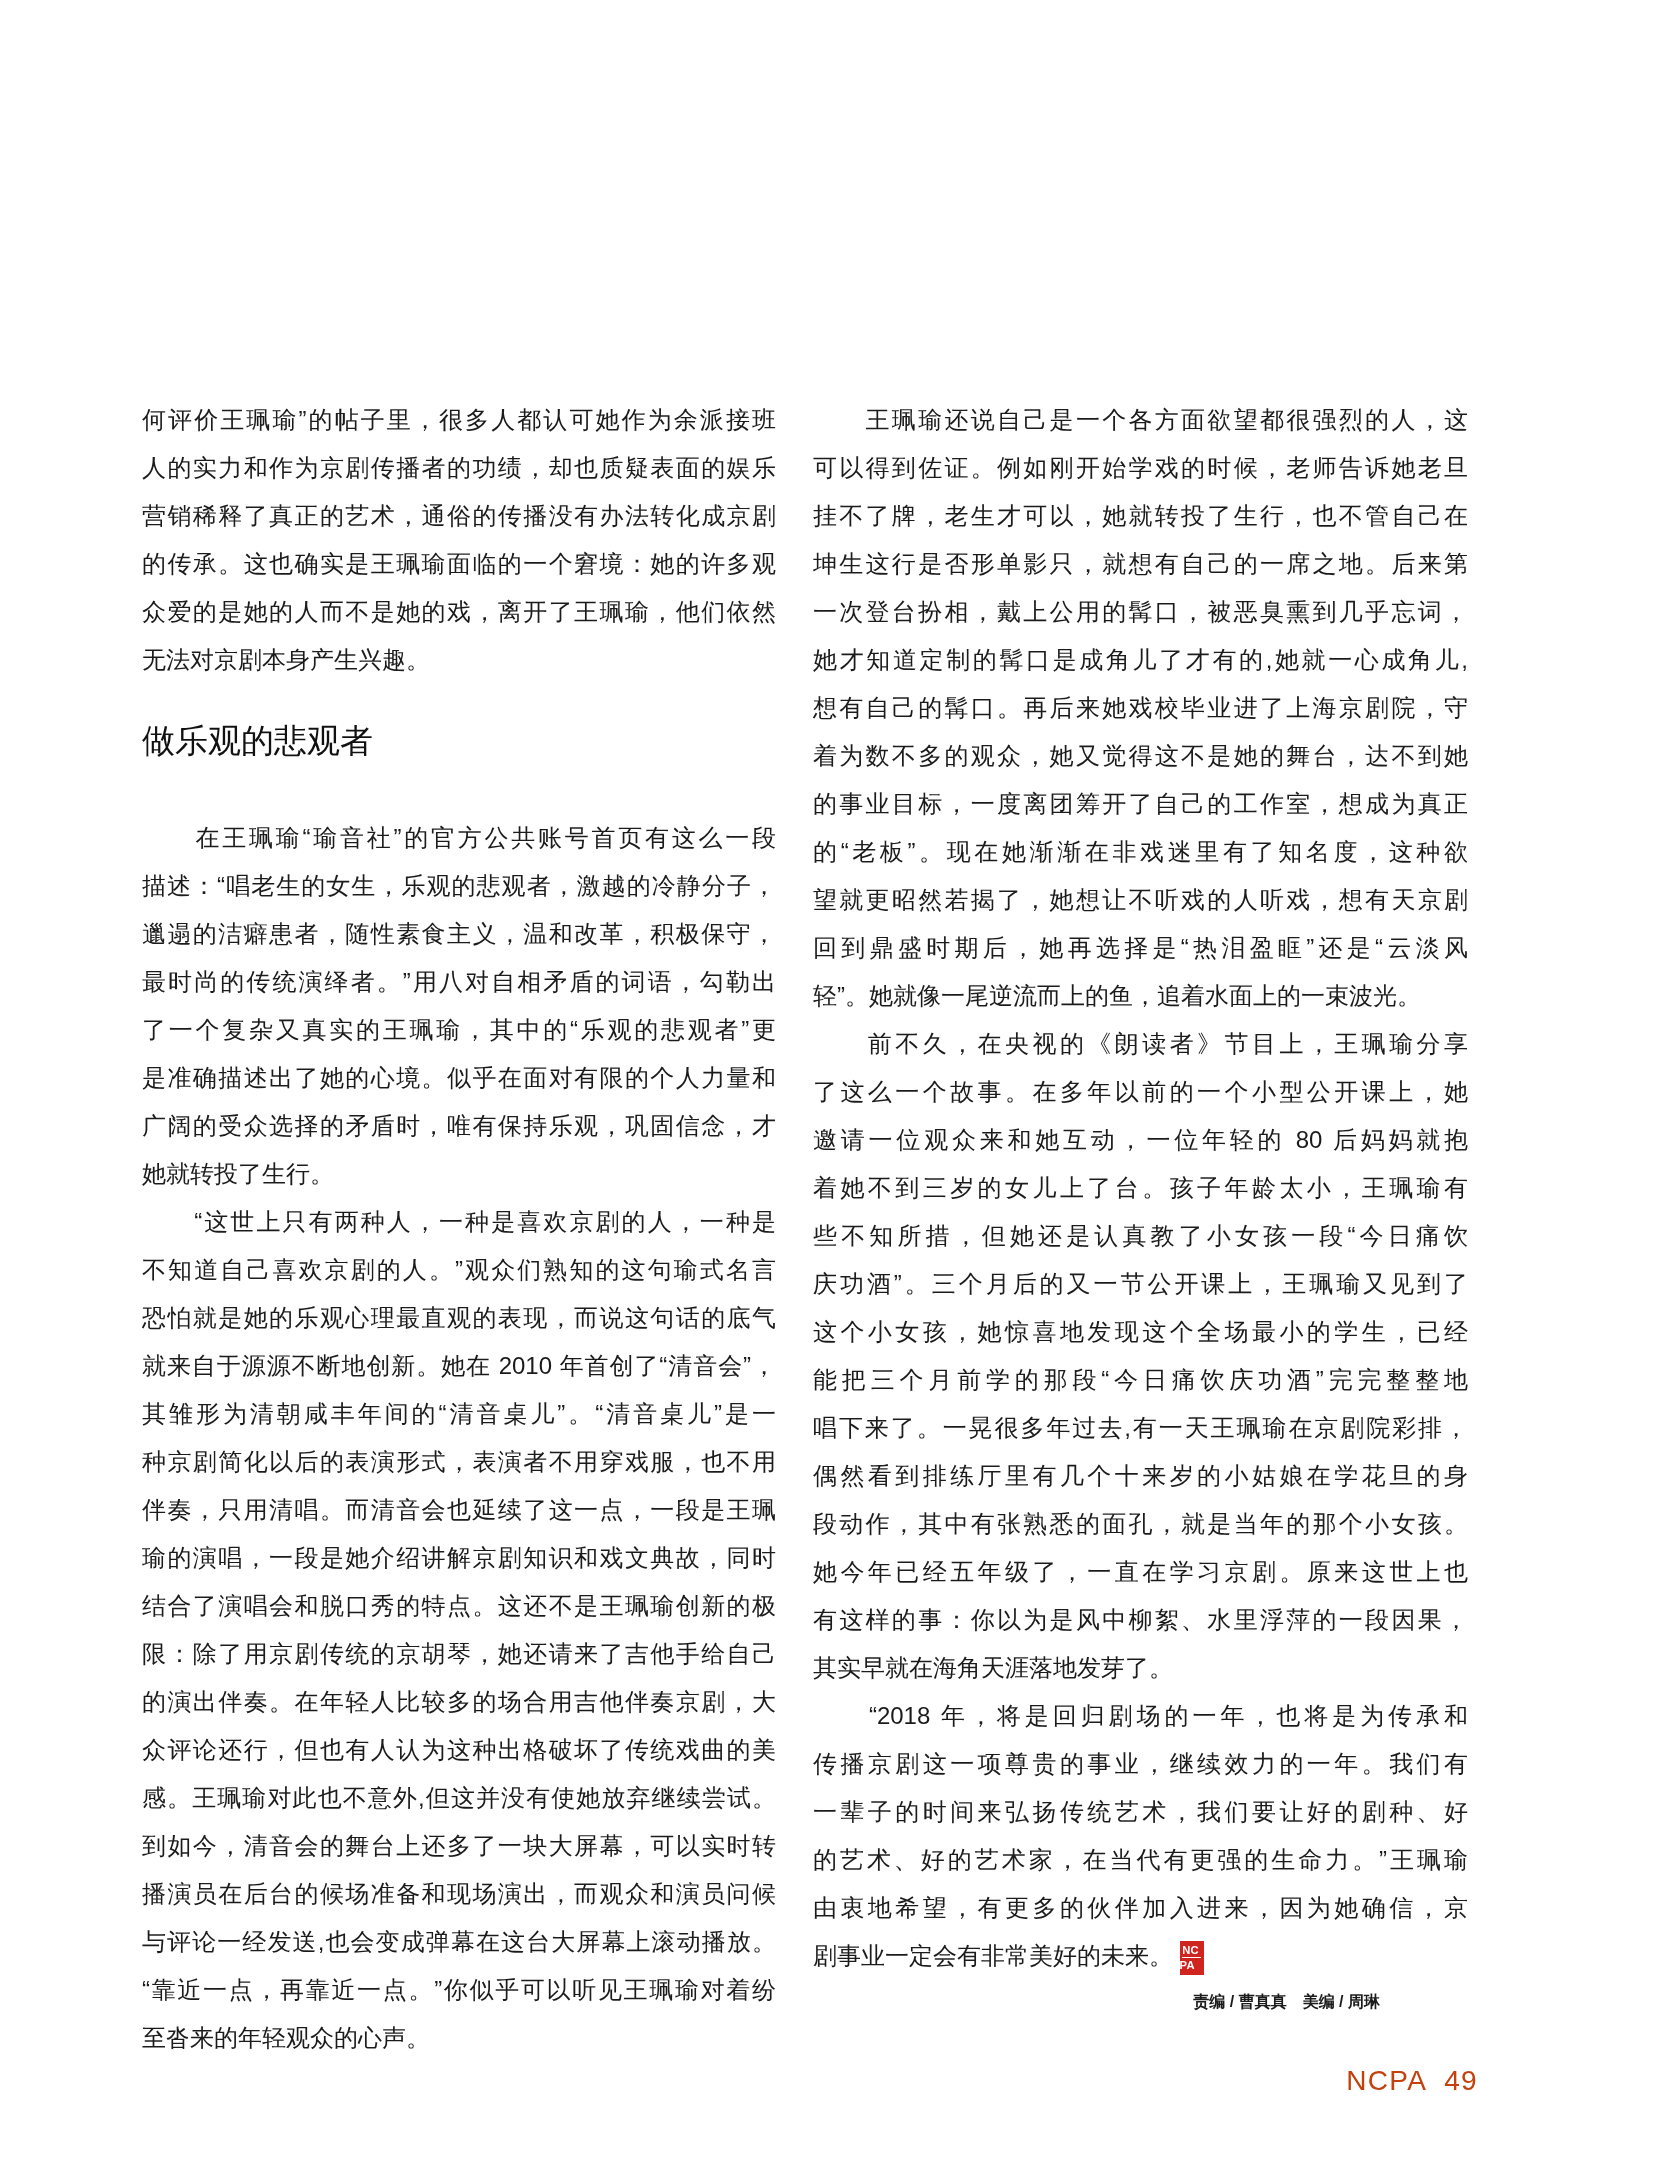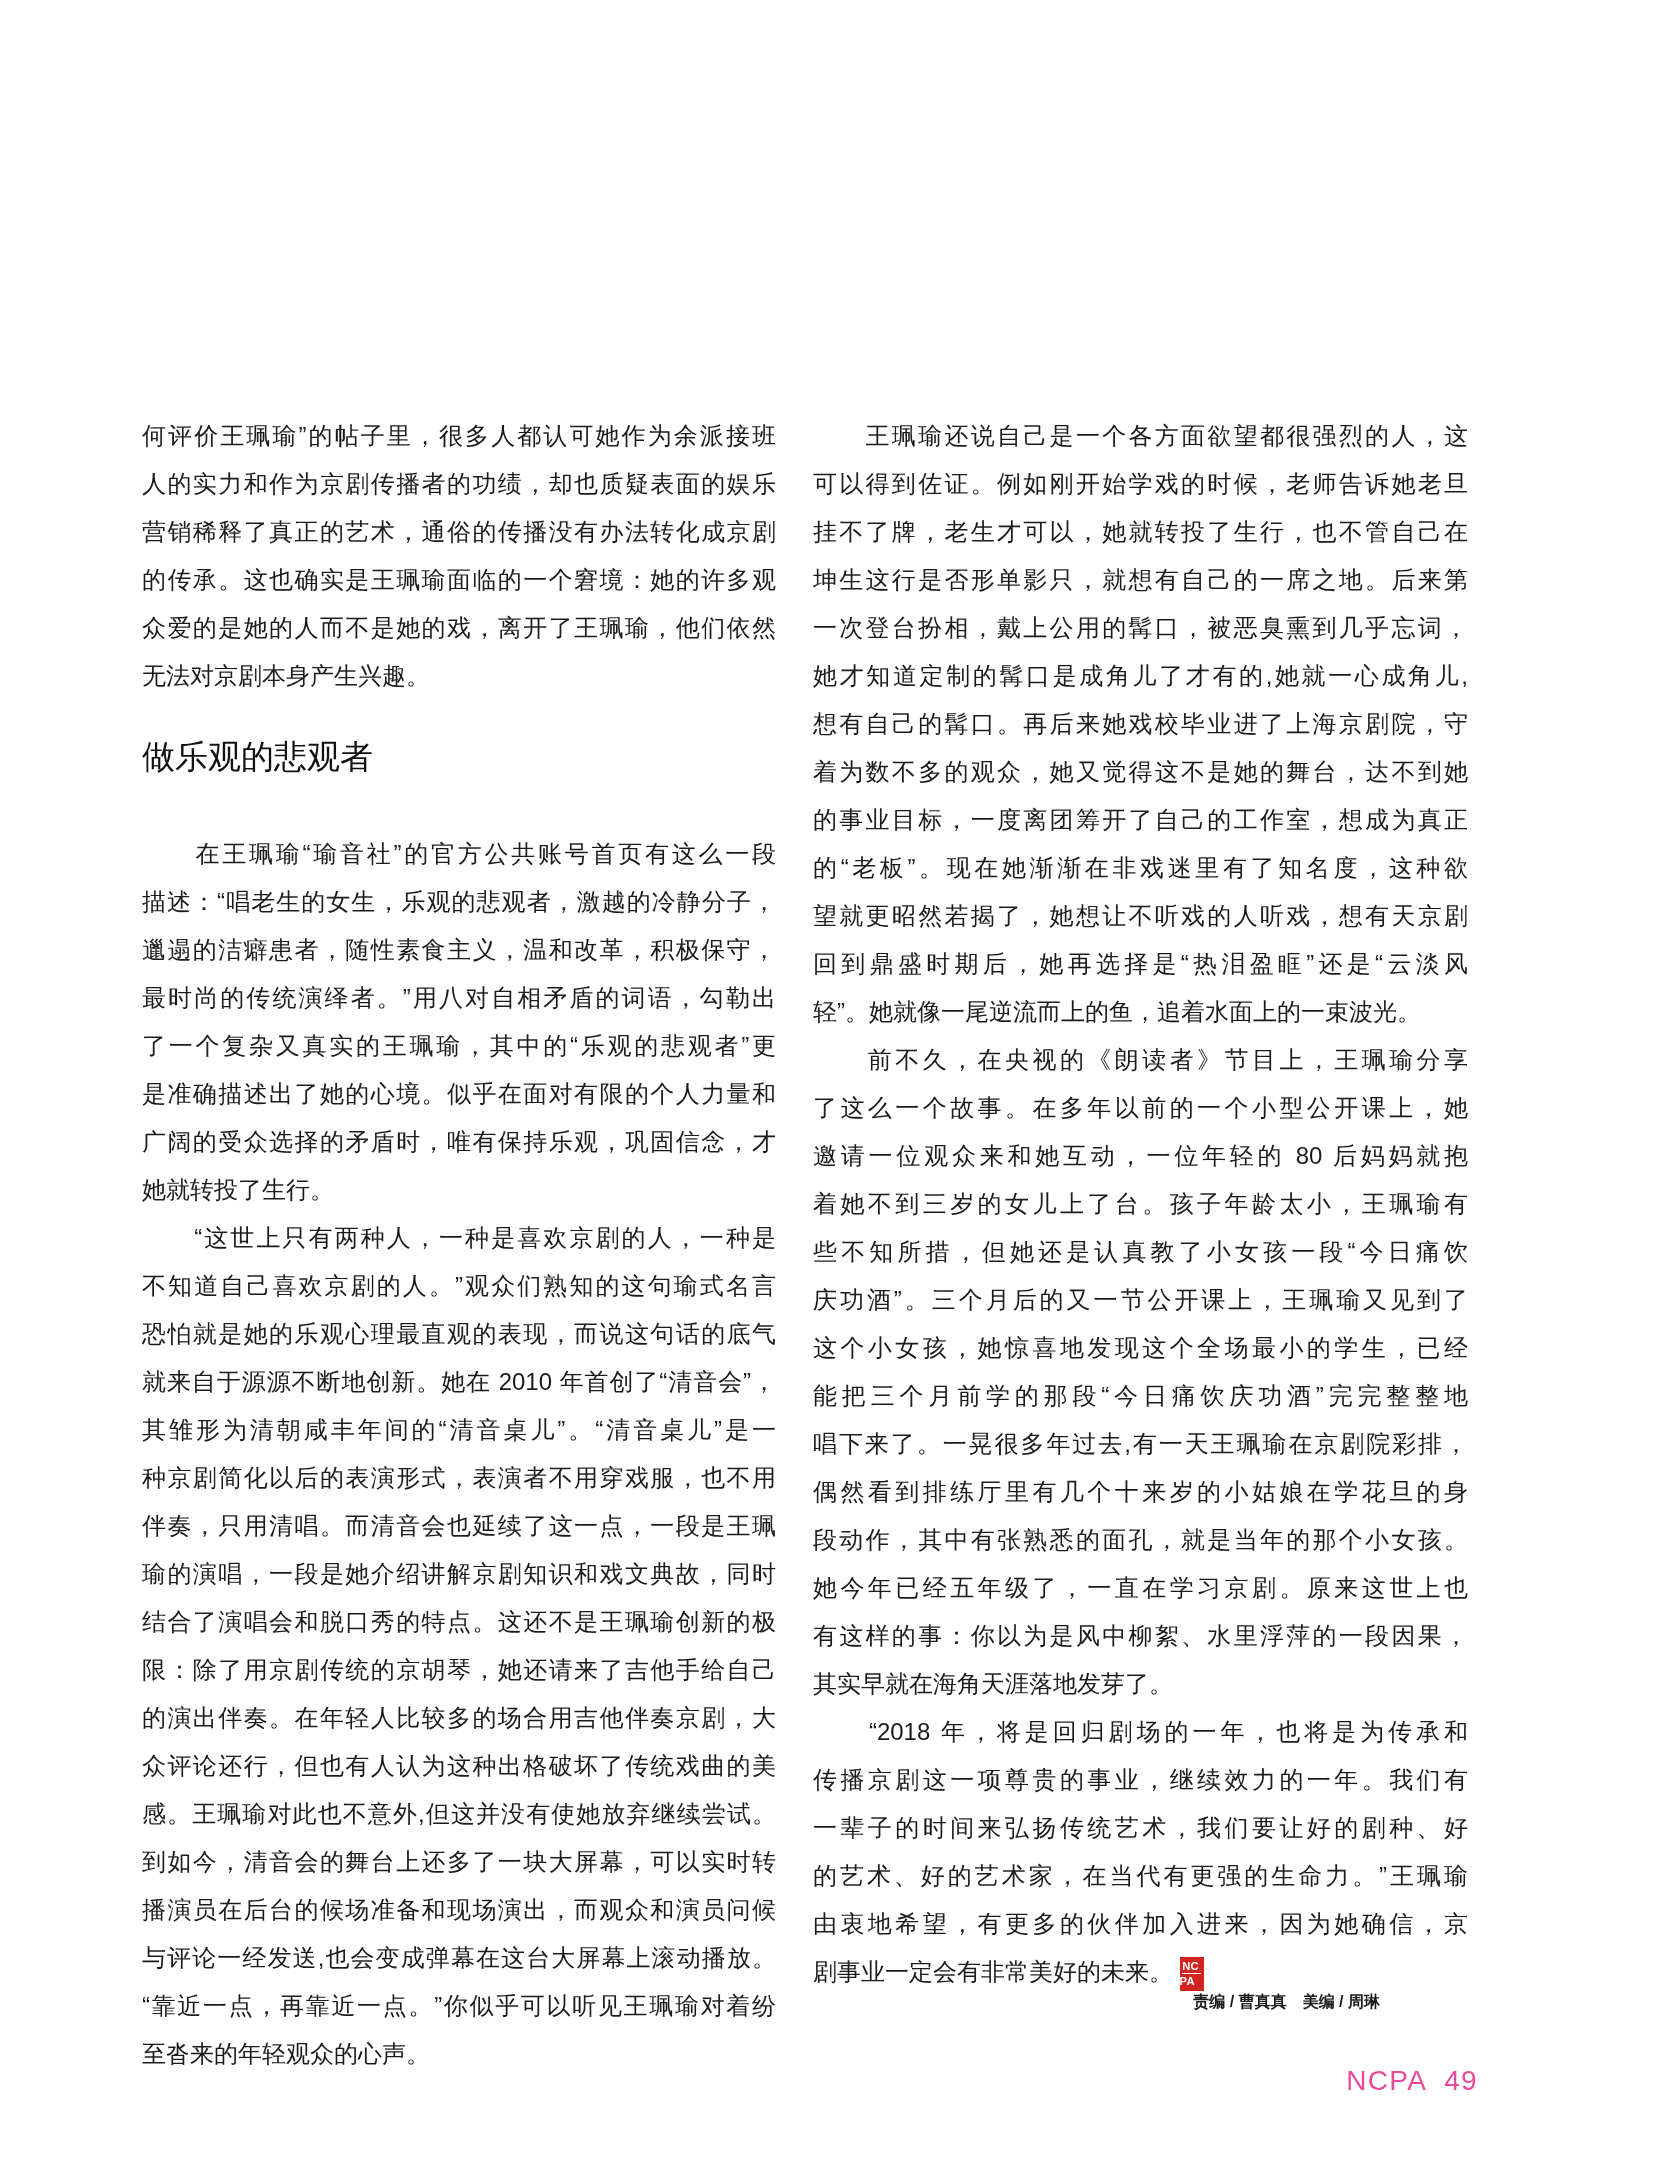--- a/index.html
+++ b/index.html
@@ -8,21 +8,21 @@
     width:1676px;
     height:2183px;
     background:#ffffff;
     overflow:hidden;
     font-family:"Liberation Sans","DejaVu Sans",sans-serif;
     color:#1b1b1b;
   }
   .columns{
     position:absolute;
     left:142px;
-    top:412px;
+    top:396px;
     display:flex;
     gap:37px;
     align-items:flex-start;
     justify-content:center;
   }
   .col{display:block;}
   .col-left{width:634px;}
   .col-right{width:655px;}
   .para{margin:0;padding:0;}
   .line{
@@ -80,21 +80,21 @@
     color:#1b1b1b;
     text-align:right;
   }
   .pageno{
     position:absolute;
     top:2064px;
     right:198px;
     font-size:28px;
     line-height:33px;
     font-weight:400;
-    color:#ec4899;
+    color:#c2410c;
     letter-spacing:1.3px;
     text-align:right;
   }
   .pageno .num{margin-left:17px;}
 </style>
 </head>
 <body>
 
 <div class="page">
   <div class="columns">

